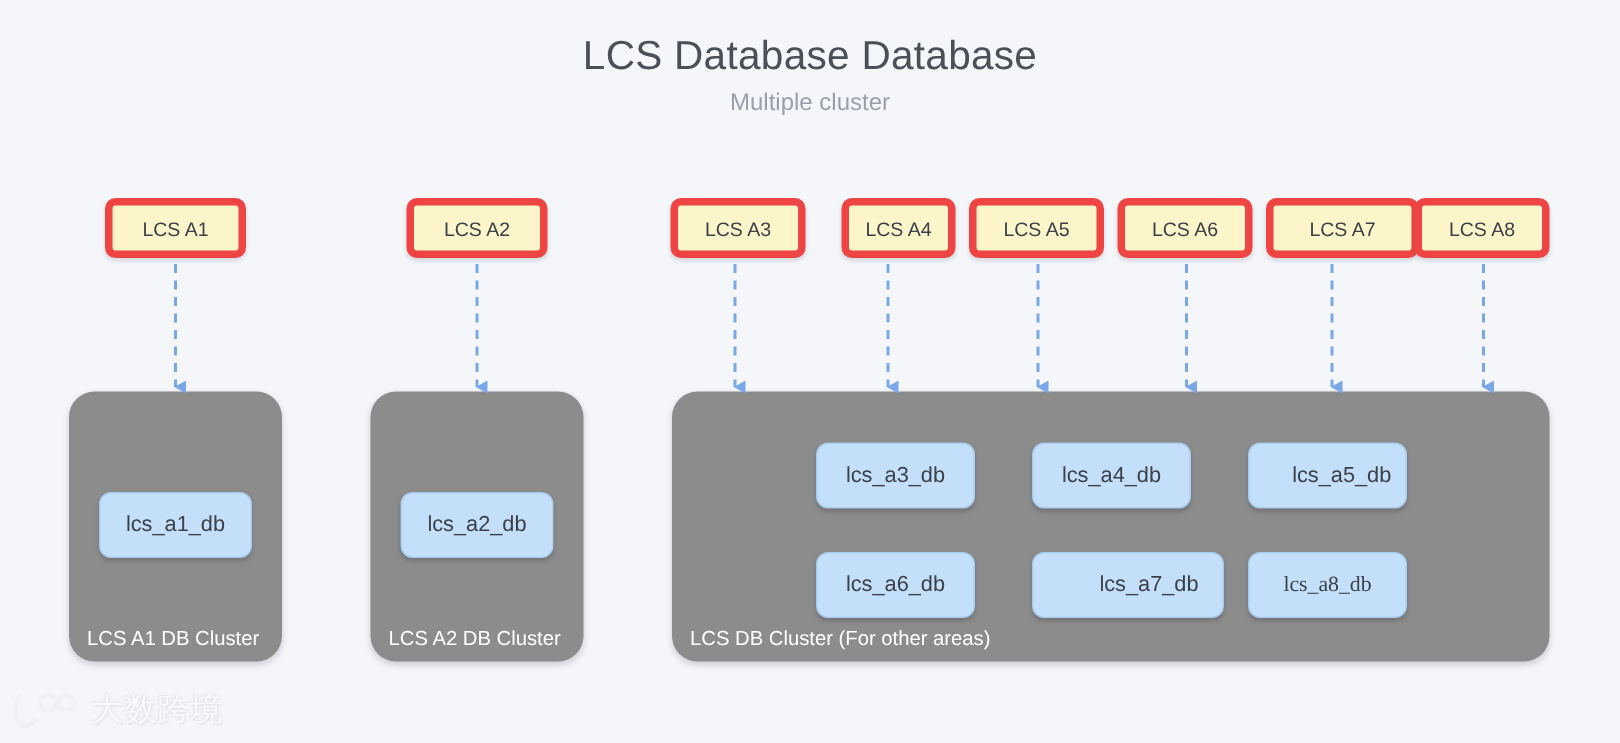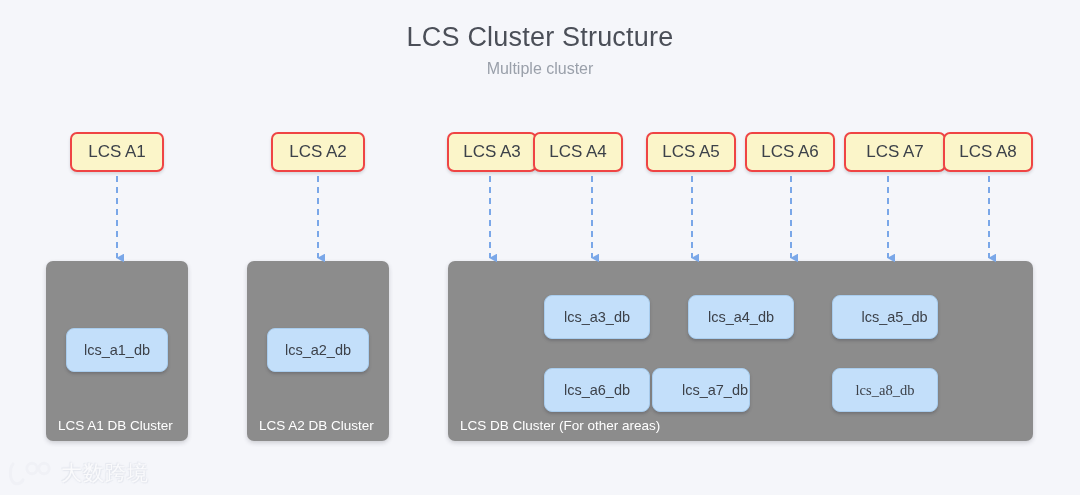--- a/index.html
+++ b/index.html
@@ -39,36 +39,36 @@
     text-align: center;
     font-size: 16px;
     color: #9aa0aa;
   }
 
   
   .node {
     position: absolute;
     height: 40px;
     background: #fbf5c9;
-    border: 2px solid #ef4444;
+    border: 5px solid #ef4444;
     border-radius: 7px;
     box-shadow: 0 2px 3px rgba(80,80,90,0.18);
     display: flex;
     align-items: center;
     justify-content: center;
-    font-size: 17px;
+    font-size: 13px;
     color: #3c4149;
     box-sizing: border-box;
   }
 
   
   .cluster {
     position: absolute;
     background: #8c8c8c;
-    border-radius: 7px;
+    border-radius: 17px;
     box-shadow: 0 2px 4px rgba(70,70,80,0.22);
     box-sizing: border-box;
   }
   .cluster-label {
     position: absolute;
     left: 12px;
     bottom: 8px;
     font-size: 13.5px;
     color: #ffffff;
     white-space: nowrap;
@@ -122,28 +122,28 @@
       1px 1px 0 #e2e5ec, -1px -1px 0 #e2e5ec;
     letter-spacing: 1px;
     font-family: "DejaVu Sans", sans-serif;
   }
 </style>
 </head>
 <body>
 
 <div id="canvas">
 
-  <div class="title">LCS Cluster Structure</div>
+  <div class="title">LCS Database Database</div>
   <div class="subtitle">Multiple cluster</div>
 
   <div id="app-nodes">
       <div class="node" style="left: 70px; top: 132px; width: 94px;">LCS A1</div>
       <div class="node" style="left: 271px; top: 132px; width: 94px;">LCS A2</div>
       <div class="node" style="left: 447px; top: 132px; width: 90px;">LCS A3</div>
-      <div class="node" style="left: 533px; top: 132px; width: 90px;">LCS A4</div>
+      <div class="node" style="left: 561px; top: 132px; width: 76px;">LCS A4</div>
       <div class="node" style="left: 646px; top: 132px; width: 90px;">LCS A5</div>
       <div class="node" style="left: 745px; top: 132px; width: 90px;">LCS A6</div>
       <div class="node" style="left: 844px; top: 132px; width: 102px;">LCS A7</div>
       <div class="node" style="left: 943px; top: 132px; width: 90px;">LCS A8</div>
     </div>
 
   <div id="clusters">
       <div class="cluster" style="left: 46px; top: 261px; width: 142px; height: 180px;">
         <div class="cluster-label">LCS A1 DB Cluster</div>
       </div>
@@ -152,21 +152,21 @@
         <div class="cluster-label">LCS A2 DB Cluster</div>
       </div>
       <div class="db" style="left: 267px; top: 328px; width: 102px;">lcs_a2_db</div>
       <div class="cluster" style="left: 448px; top: 261px; width: 585px; height: 180px;">
         <div class="cluster-label">LCS DB Cluster (For other areas)</div>
       </div>
       <div class="db" style="left: 544px; top: 295px; width: 106px;">lcs_a3_db</div>
       <div class="db" style="left: 688px; top: 295px; width: 106px;">lcs_a4_db</div>
       <div class="db" style="left: 832px; top: 295px; width: 106px; padding-left: 19px;">lcs_a5_db</div>
       <div class="db" style="left: 544px; top: 368px; width: 106px;">lcs_a6_db</div>
-      <div class="db" style="left: 652px; top: 368px; width: 98px; padding-left: 28px;">lcs_a7_db</div>
+      <div class="db" style="left: 688px; top: 368px; width: 128px; padding-left: 28px;">lcs_a7_db</div>
       <div class="db" style="left: 832px; top: 368px; width: 106px; font-family: Liberation Serif, serif;">lcs_a8_db</div>
     </div>
 
   <svg class="arrow-layer" width="1080" height="495" viewBox="0 0 1080 495">
     <defs>
       <marker id="arrowhead" markerWidth="9" markerHeight="9" refX="4.5" refY="7.6" orient="auto" markerUnits="userSpaceOnUse">
         <path d="M 0.2 0.6 L 8.8 0.6 L 4.5 8.4 Z" fill="#7aa7e8"></path>
       </marker>
     </defs>
     <g id="connector-lines">

